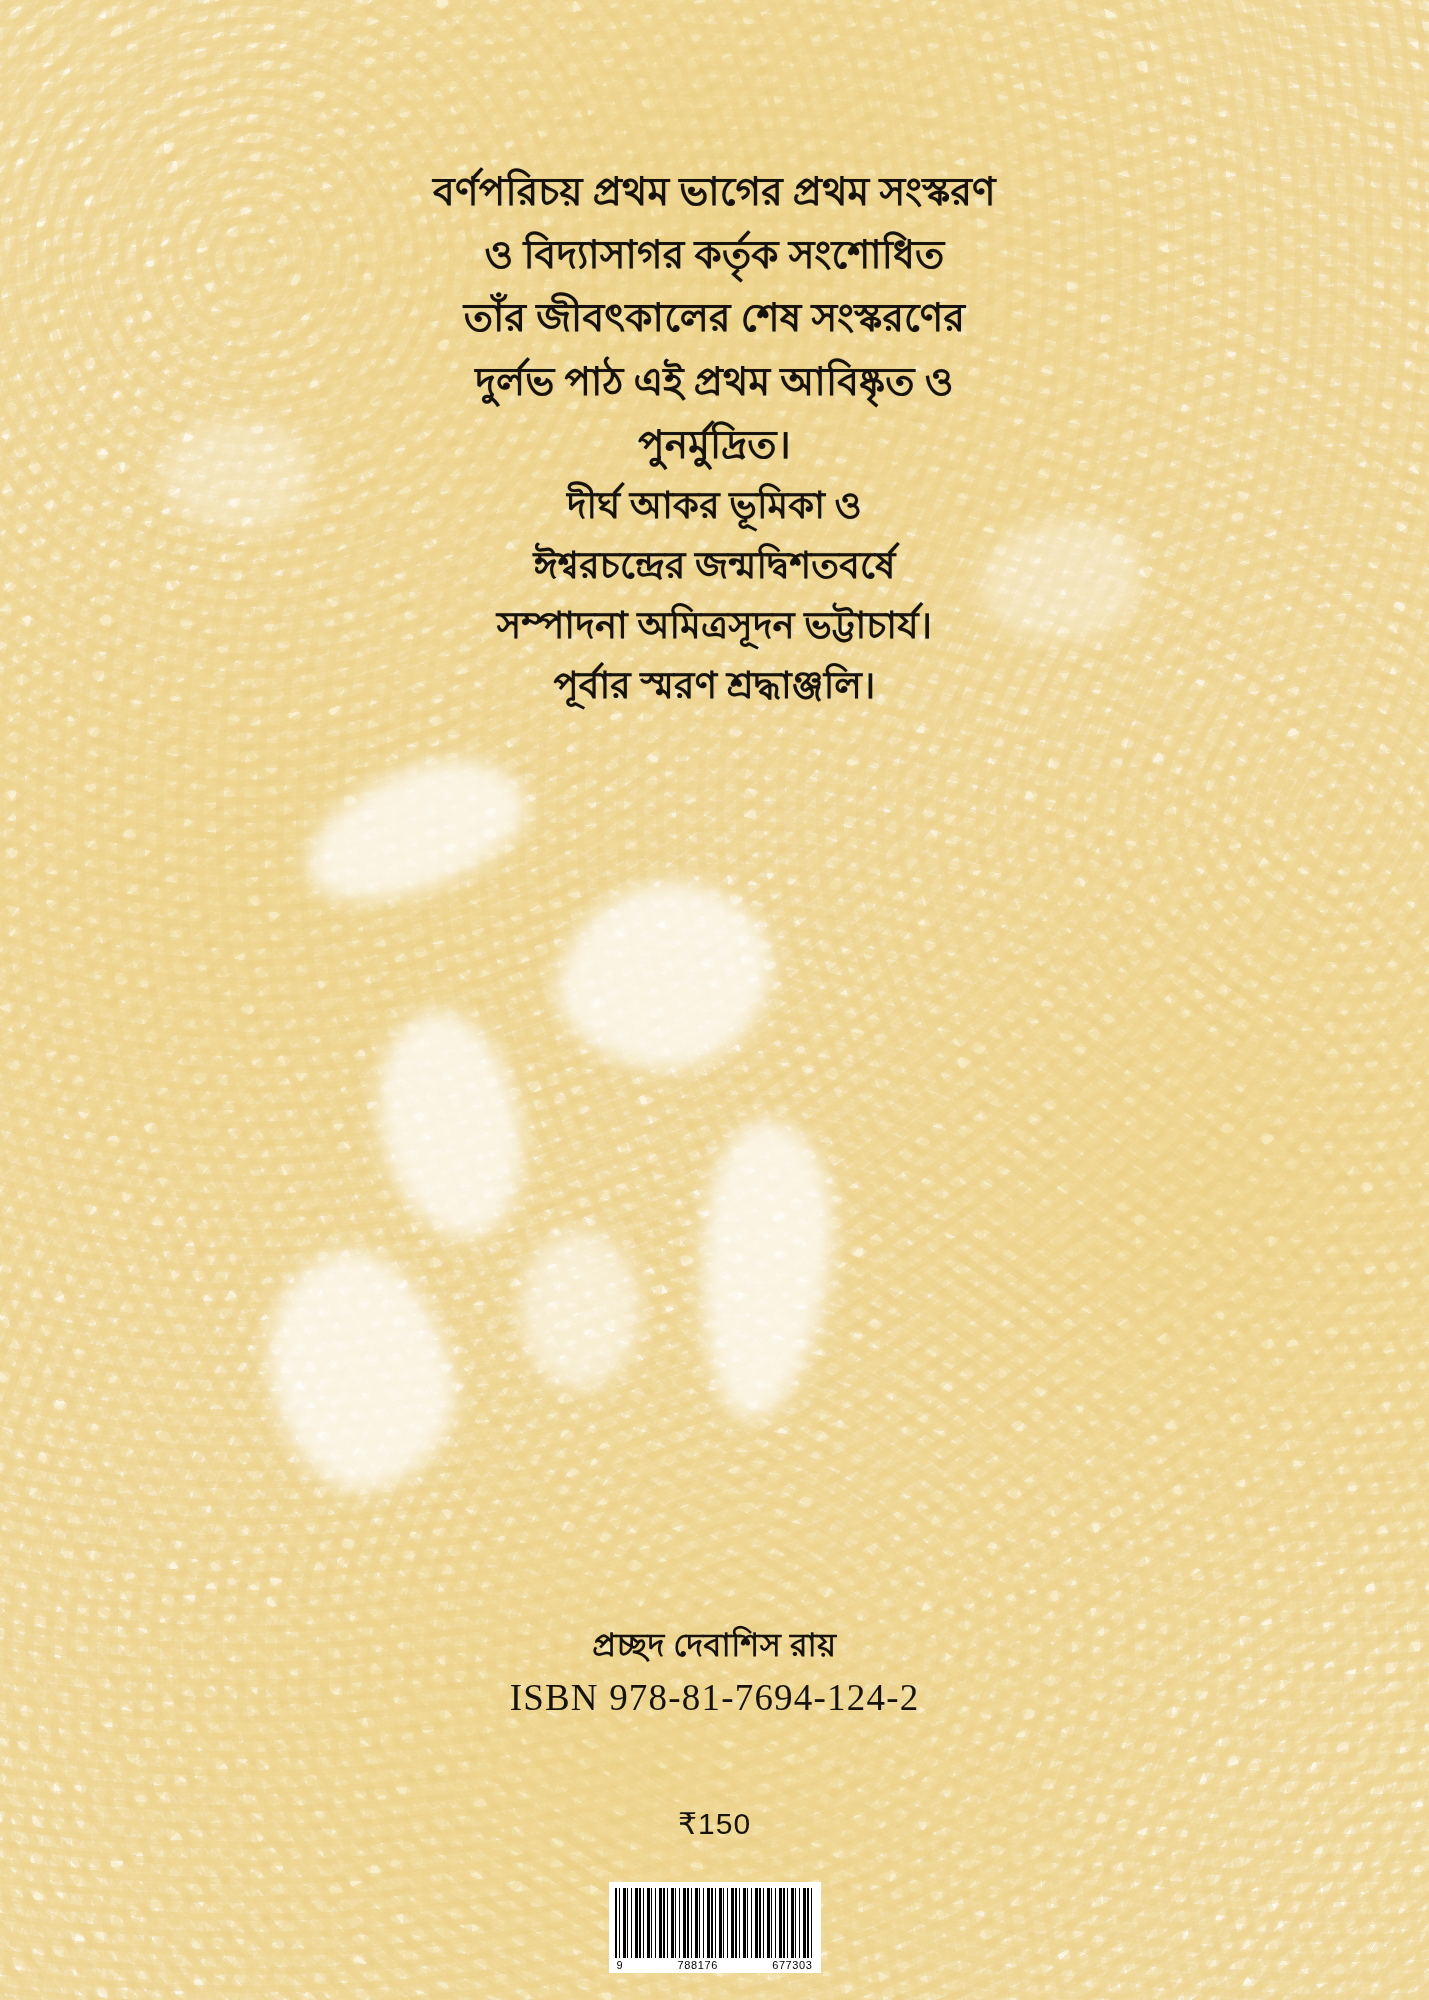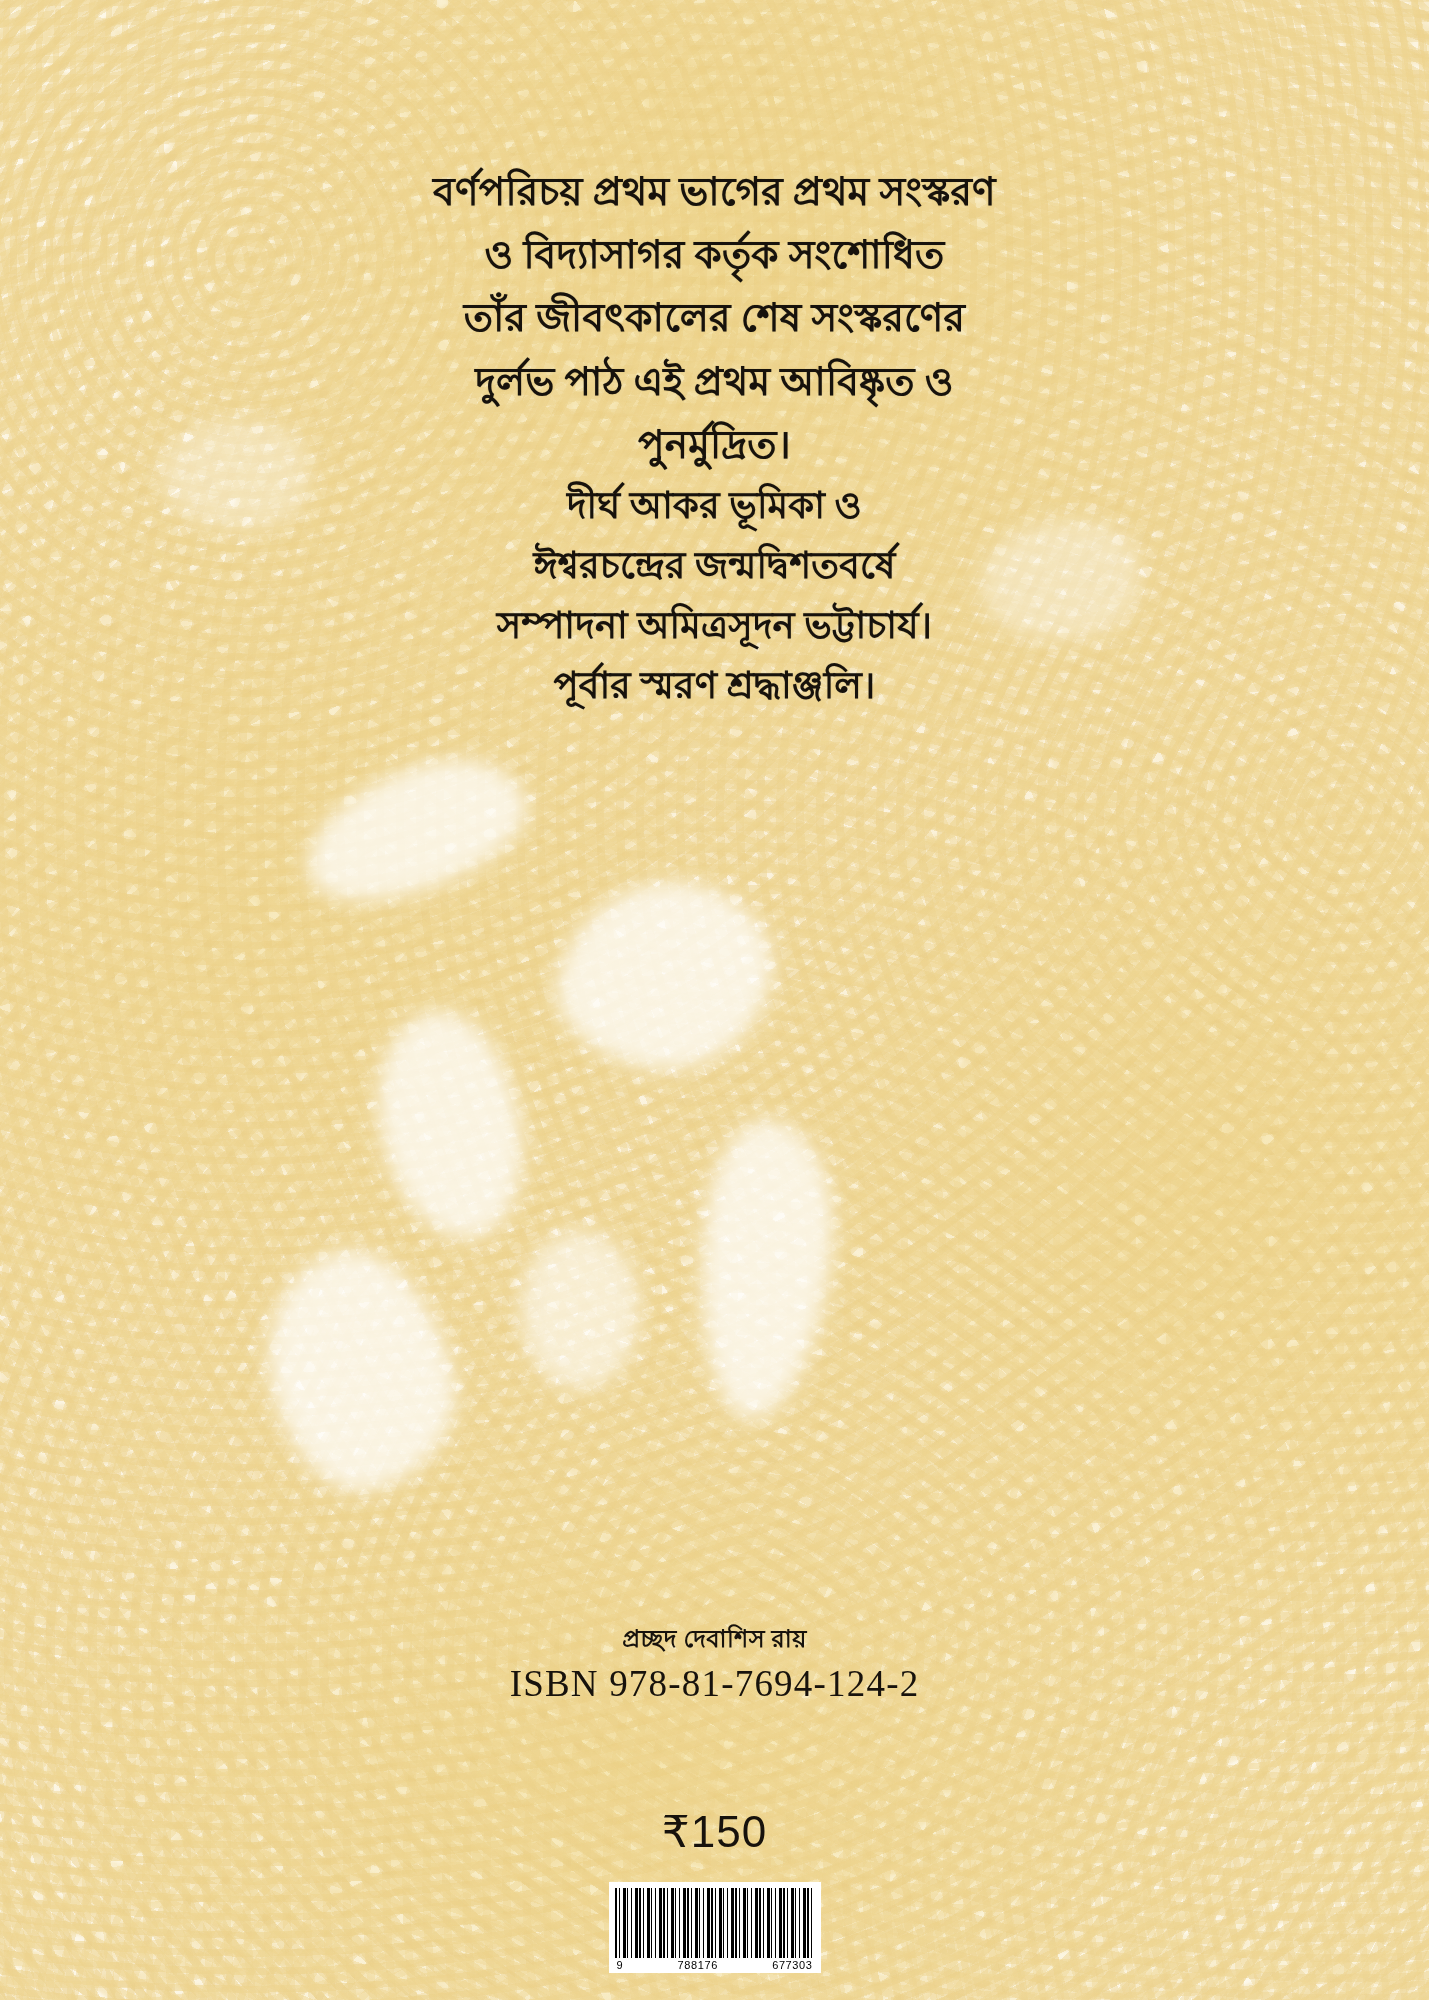--- a/index.html
+++ b/index.html
@@ -99,38 +99,38 @@
 
   .credits {
     position: absolute;
     left: 0;
     right: 0;
     top: 1620px;
     text-align: center;
     color: #17120c;
   }
   .cover-credit {
-    font-size: 24px;
+    font-size: 32px;
     font-weight: 700;
     letter-spacing: .5px;
     font-family: "Liberation Serif", serif;
   }
   .isbn {
     margin-top: 2px;
     font-size: 37px;
     letter-spacing: 1.2px;
     font-family: "Liberation Serif", serif;
   }
   .price {
     position: absolute;
     left: 0;
     right: 0;
     top: 1806px;
     text-align: center;
-    font-size: 44px;
+    font-size: 30px;
     letter-spacing: 1px;
     color: #17120c;
     font-family: "Liberation Sans", sans-serif;
   }
   .price .rupee { font-family: "DejaVu Sans", sans-serif; }
 
   
   .barcode-wrap {
     position: absolute;
     left: 50%;

